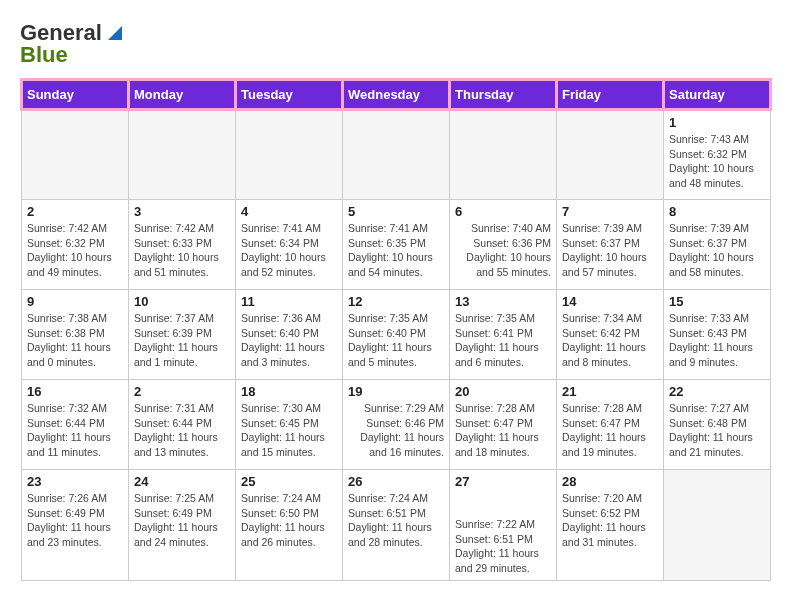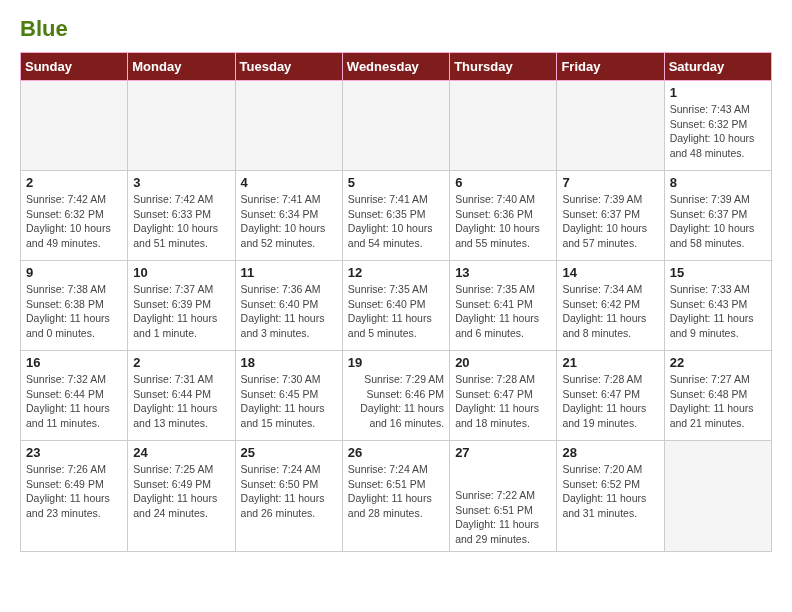--- a/index.html
+++ b/index.html
@@ -32,27 +32,27 @@
     .location {
       font-size: 16px;
       color: #444;
     }
     .calendar {
       width: 100%;
       border-collapse: collapse;
       table-layout: fixed;
     }
     .calendar th {
-      background-color: #7f1d1d;
+      background-color: #6d28d9;
       color: #fff;
       font-size: 13px;
       font-weight: bold;
       padding: 6px 4px;
       text-align: left;
-      border: 1px solid #f9a8d4;
+      border: 3px solid #f9a8d4;
     }
     .calendar td {
       border: 1px solid #ccc;
       vertical-align: top;
       padding: 4px 5px;
       height: 90px;
       font-size: 11px;
       color: #333;
       background: #fff;
     }
@@ -70,20 +70,26 @@
       font-size: 10.5px;
       color: #444;
       line-height: 1.4;
     }
   </style>
 </head>
 <body>
 
 <div class="header-section">
   <div class="logo">
+    <div style="display:flex;align-items:center;">
+      <span style="font-size:22px;font-weight:bold;color:#333;">General</span>
+      <svg width="22" height="22" viewBox="0 0 22 22" style="margin-left:2px;">
+        <polygon points="4,18 18,4 18,18" fill="#1a6bbf"></polygon>
+      </svg>
+    </div>
     <span style="font-size:22px;font-weight:bold;color:#4d7c0f;margin-top:-4px;">Blue</span>
   </div>
   <div class="title-section">
     <div class="month-year"></div>
     <div class="location"></div>
   </div>
 </div>
 
 <table class="calendar">
   <thead>
@@ -137,21 +143,21 @@
         </td>
         <td>
           <span class="day-number">5</span>
           <div class="day-info" style="white-space: pre-line;">Sunrise: 7:41 AM
 Sunset: 6:35 PM
 Daylight: 10 hours
 and 54 minutes.</div>
         </td>
         <td>
           <span class="day-number">6</span>
-          <div class="day-info" style="white-space: pre-line;">Sunrise: 7:40 AM
+          <div class="day-info" style="white-space: pre-line; text-align: right;">Sunrise: 7:40 AM
 Sunset: 6:36 PM
 Daylight: 10 hours
 and 55 minutes.</div>
         </td>
         <td>
           <span class="day-number">7</span>
           <div class="day-info" style="white-space: pre-line;">Sunrise: 7:39 AM
 Sunset: 6:37 PM
 Daylight: 10 hours
 and 57 minutes.</div>

